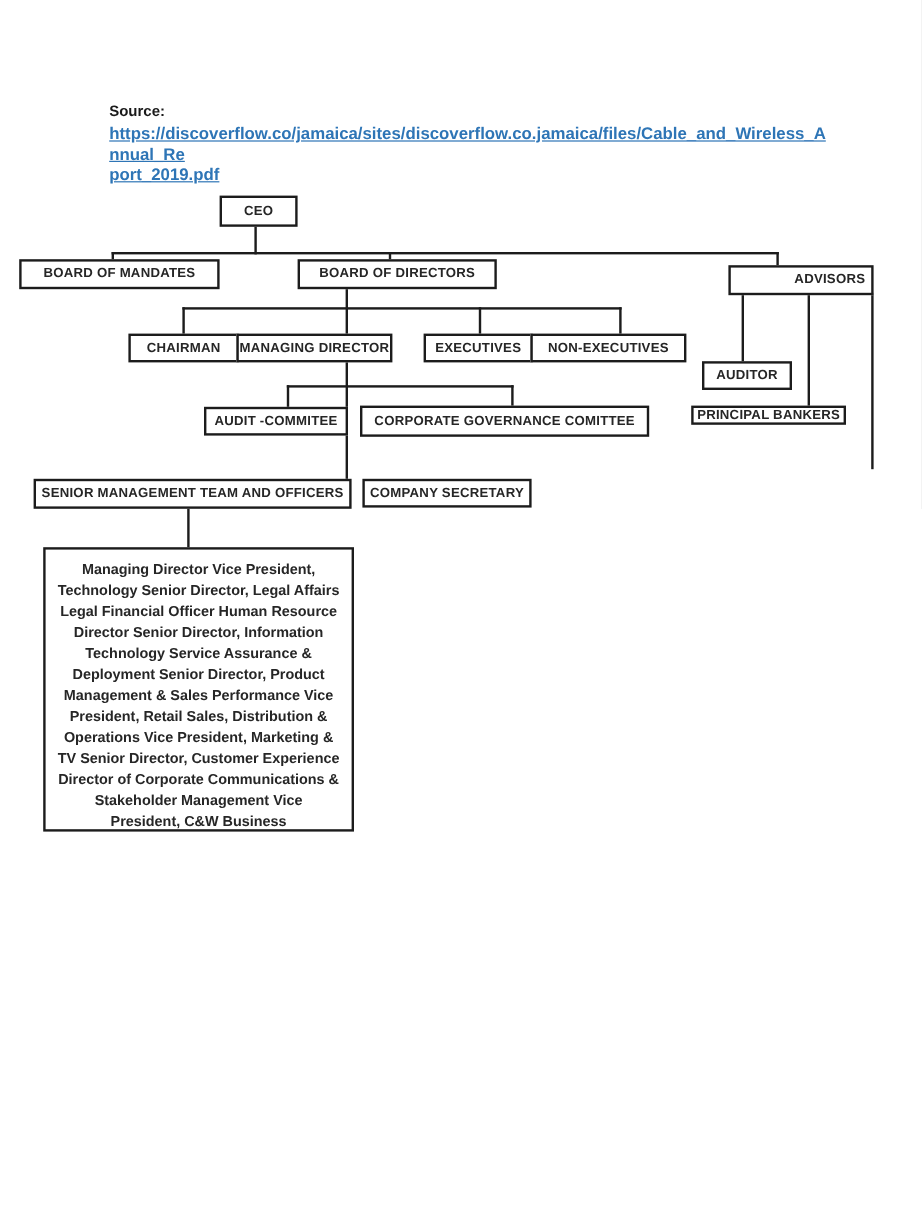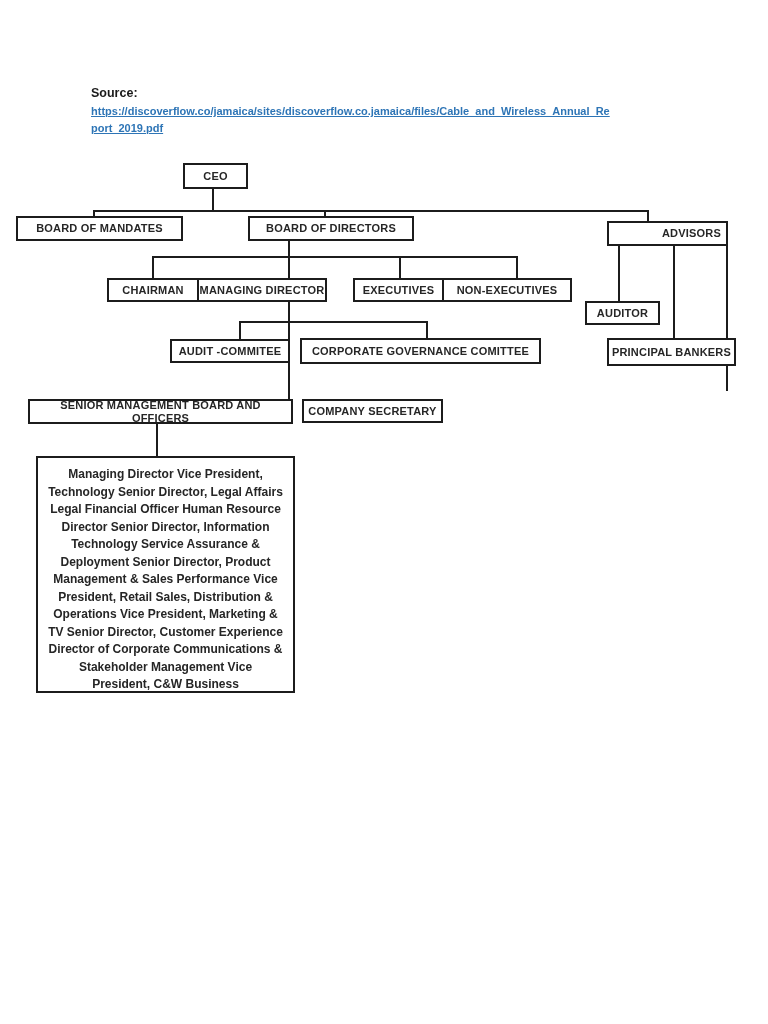--- a/index.html
+++ b/index.html
@@ -17,21 +17,21 @@
     position: absolute;
     left: 91px; top: 86px;
     font-size: 12.5px;
     font-weight: bold;
     color: #1a1a1a;
   }
   .src-link {
     position: absolute;
     left: 91px; top: 103px;
     width: 600px;
-    font-size: 11px;
+    font-size: 14px;
     font-weight: bold;
     line-height: 17px;
     color: #2E75B6;
     text-decoration: underline;
     word-break: break-all;
     cursor: pointer;
   }
   .node {
     position: absolute;
     box-sizing: border-box;
@@ -134,26 +134,26 @@
     </div>
 
   <div class="node" style="left:300px; top:338px; width:241px; height:26px;">
       <span>CORPORATE GOVERNANCE COMITTEE</span>
     </div>
 
   <div class="node" style="left:585px; top:301px; width:75px; height:24px;">
       <span>AUDITOR</span>
     </div>
 
-  <div class="node" style="left:607px; top:338px; width:129px; height:28px;">
+  <div class="node" style="left:576px; top:338px; width:129px; height:16px;">
       <span>PRINCIPAL BANKERS</span>
     </div>
 
   <div class="node" style="left:28px; top:399px; width:265px; height:25px;">
-      <span>SENIOR MANAGEMENT BOARD AND OFFICERS</span>
+      <span>SENIOR MANAGEMENT TEAM AND OFFICERS</span>
     </div>
 
   <div class="node" style="left:302px; top:399px; width:141px; height:24px;">
       <span>COMPANY SECRETARY</span>
     </div>
 
 
   <div class="detail-box">
     <div class="dline">Managing Director Vice President,</div>
     <div class="dline">Technology Senior Director, Legal Affairs</div>

